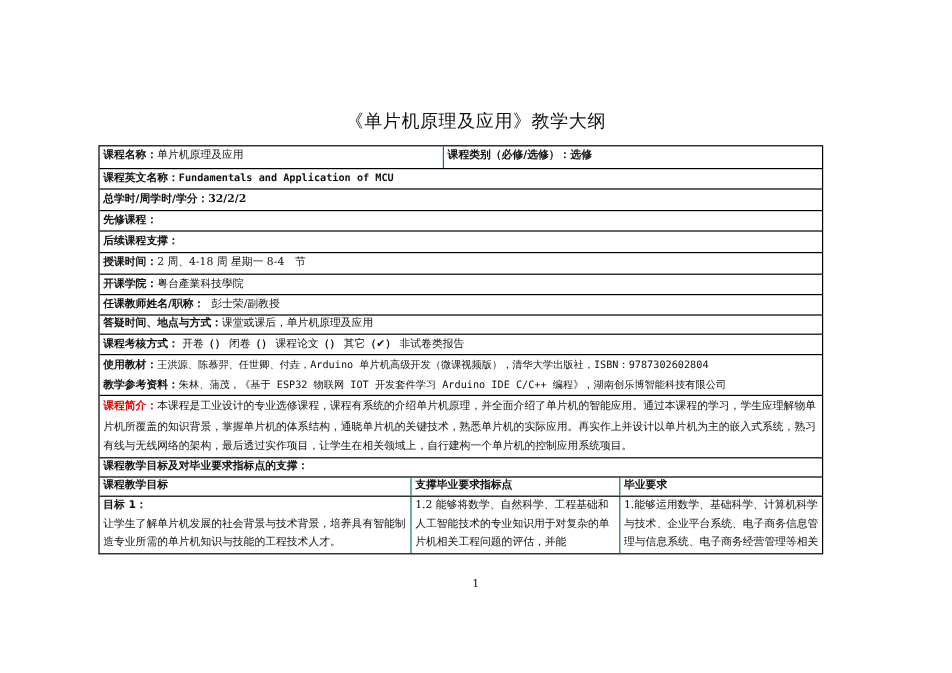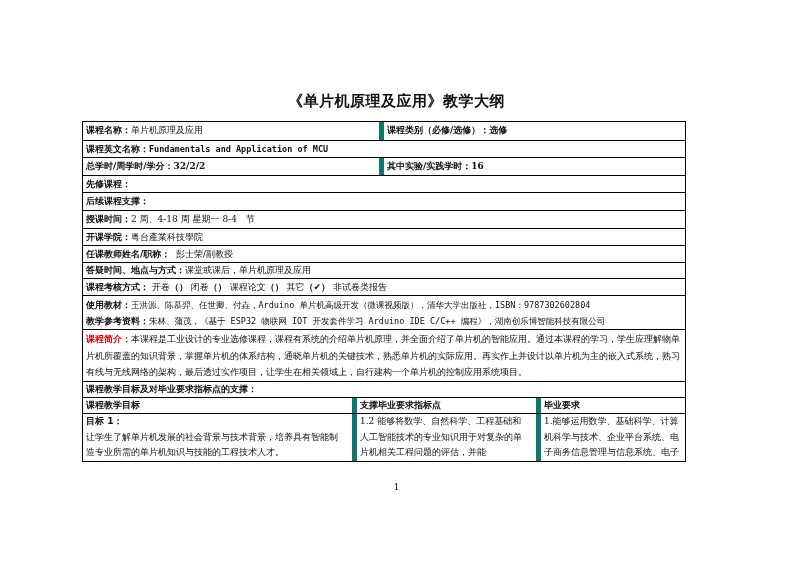--- a/index.html
+++ b/index.html
@@ -1,24 +1,24 @@
 <!DOCTYPE html>
 <html><head>
 <meta charset="utf-8">
 <style>
   html, body { margin:0; padding:0; }
   body { width:793px; height:561px; background:#ffffff; position:relative; overflow:hidden;
          font-family:"DejaVu Serif","Liberation Serif",serif; color:#111; }
   .title { position:absolute; left:0; width:793px; top:92px; text-align:center;
-           font-family:"DejaVu Sans","Liberation Sans",sans-serif; font-weight:bold; font-size:15px; letter-spacing:0.5px; }
+           font-family:"DejaVu Sans","Liberation Sans",sans-serif; font-weight:normal; font-size:15px; letter-spacing:0.5px; }
   .tbl { position:absolute; left:82px; top:121px; width:604px; border:1.3px solid #000; box-sizing:border-box; }
   .row { display:flex; border-top:1px solid #000; box-sizing:border-box; font-size:9px; line-height:17px; }
   .row:first-child { border-top:none; }
   .cell { padding:0 3px; box-sizing:border-box; white-space:nowrap; overflow:hidden; }
-  .cell + .cell { border-left:5px solid #0f766e;margin-left:10px; }
+  .cell + .cell { border-left:1px solid #0f766e; }
   .lbl { font-family:"DejaVu Sans","Liberation Sans",sans-serif; font-weight:bold; font-size:9px; }
   .val { font-size:9px; }
   .mono { font-family:"DejaVu Sans Mono","Liberation Mono",monospace; font-weight:bold; font-size:8.5px; }
   .mono-n { font-family:"DejaVu Sans Mono","Liberation Mono",monospace; font-size:8.5px; }
   .red { color:#e00000; }
   .multi { white-space:normal; line-height:16.5px; }
   .pageno { position:absolute; top:482px; left:0; width:793px; text-align:center; font-size:9px; }
 </style>
 </head>
 <body>
@@ -34,21 +34,21 @@
       <span class="lbl">课程类别（必修/选修）：</span><span class="lbl">选修</span>
     </div>
   </div>
 
   <div class="row" style="height:17px;">
     <div class="cell" style="flex:1;">
       <span class="lbl">课程英文名称：</span><span class="mono">Fundamentals and Application of MCU</span>
     </div>
   </div>
 
-  <div class="row" style="height:18px;">
+  <div class="row" style="height:18px;flex-direction:column;">
     <div class="cell" style="width:286px;">
       <span class="lbl">总学时/周学时/学分：</span><span class="val" style="font-weight:bold;">32/2/2</span>
     </div>
     <div class="cell" style="flex:1;">
       <span class="lbl">其中实验/实践学时：</span><span class="val" style="font-weight:bold;">16</span>
     </div>
   </div>
 
   <div class="row" style="height:17px;">
     <div class="cell" style="flex:1;">

